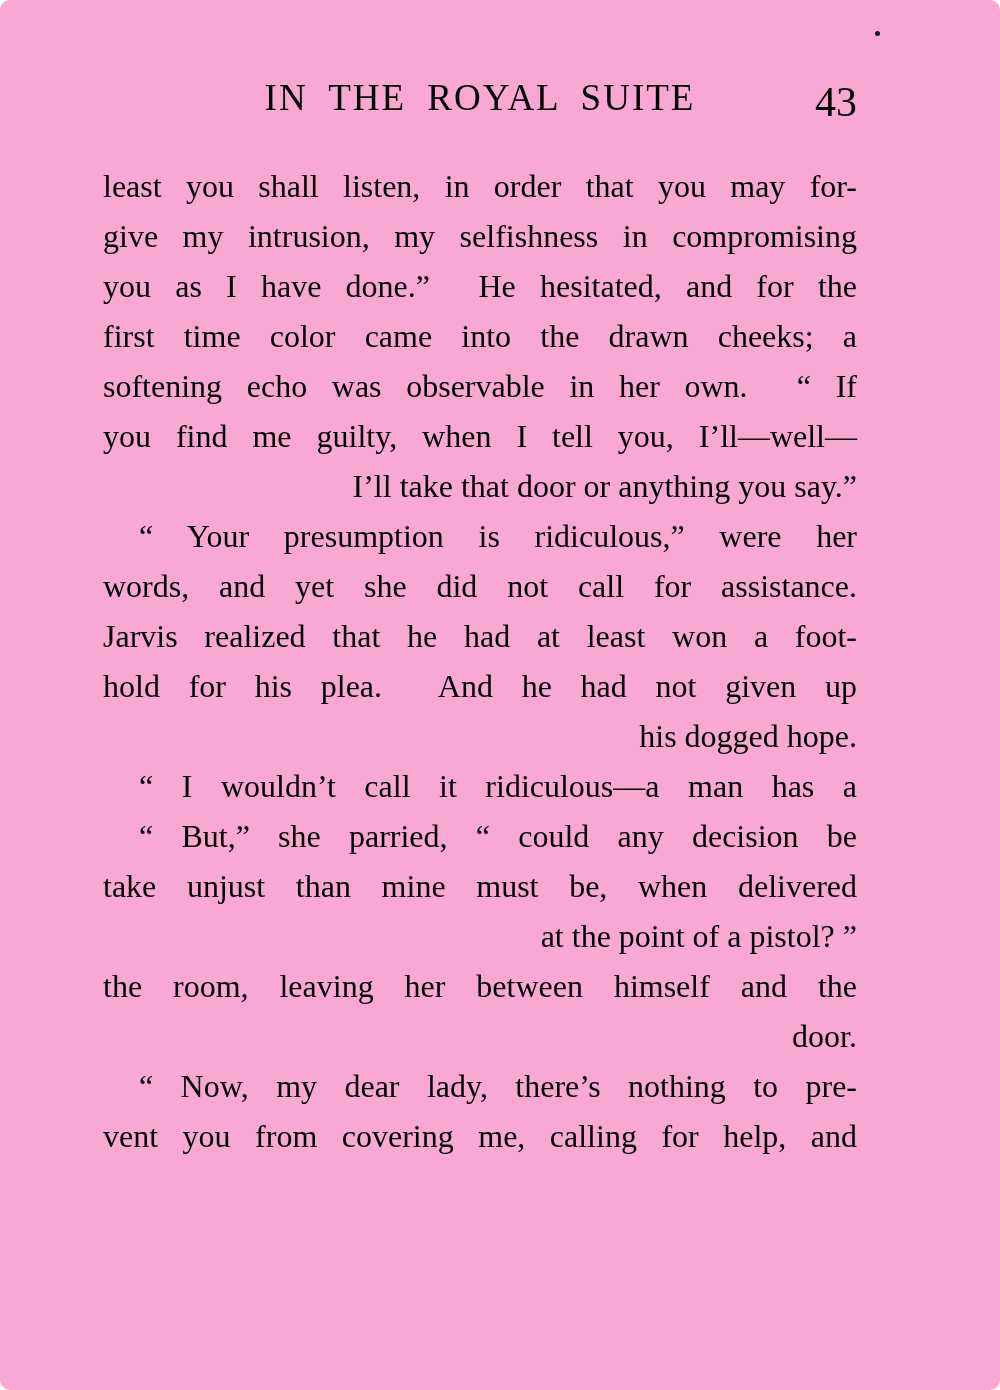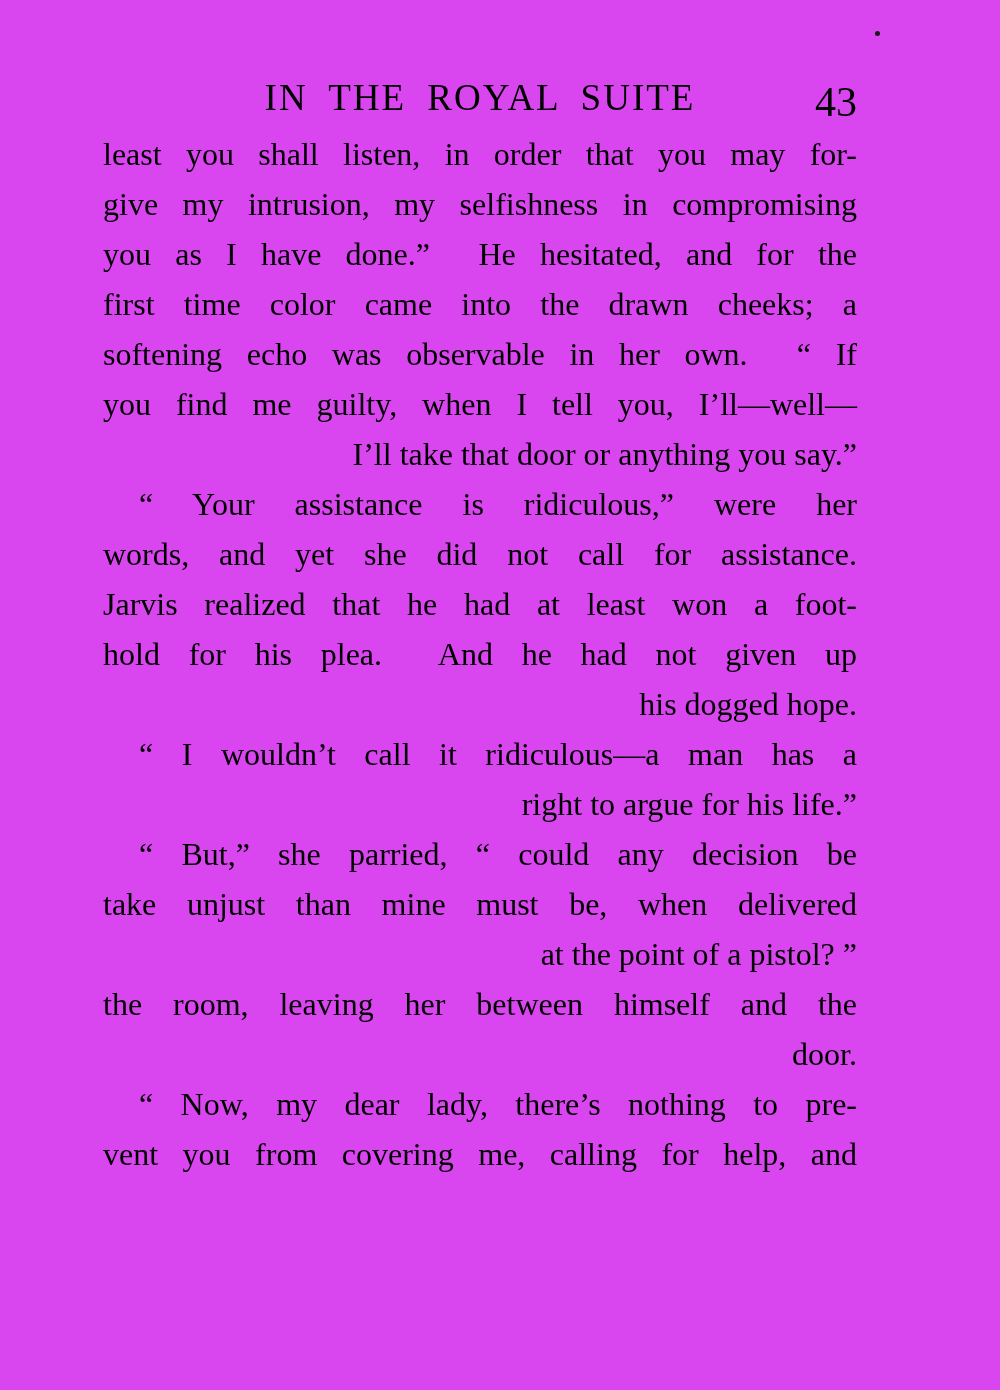--- a/index.html
+++ b/index.html
@@ -7,21 +7,22 @@
   body {
     background: #ffffff;
     font-family: "Liberation Serif", "DejaVu Serif", serif;
     color: #000000;
     position: relative;
     overflow: hidden;
   }
   .page {
     position: absolute;
     inset: 0;
-    background: #d946ef;
+    background: #f9a8d4;
+    border-radius: 10px;
   }
   .running-header {
     position: absolute;
     left: 103px;
     top: 76px;
     width: 754px;
     height: 56px;
   }
   .chapter-title {
     position: absolute;
@@ -47,21 +48,21 @@
     left: 875px;
     top: 31px;
     width: 5px;
     height: 5px;
     border-radius: 50%;
     background: #1a1a1a;
   }
   .page-text {
     position: absolute;
     left: 103px;
-    top: 129px;
+    top: 161px;
     width: 754px;
   }
   .ln {
     height: 50px;
     line-height: 50px;
     font-size: 32px;
     text-align: right;
     white-space: normal;
     overflow: visible;
   }
@@ -86,27 +87,26 @@
   </div>
 
   <div class="page-text">
     <div class="ln j">least you shall listen, in order that you may for-</div>
     <div class="ln j">give my intrusion, my selfishness in compromising</div>
     <div class="ln j">you as I have done.”&nbsp; He hesitated, and for the</div>
     <div class="ln j">first time color came into the drawn cheeks; a</div>
     <div class="ln j">softening echo was observable in her own.&nbsp; “ If</div>
     <div class="ln j">you find me guilty, when I tell you, I’ll—well—</div>
     <div class="ln">I’ll take that door or anything you say.”</div>
-    <div class="ln j ind">“ Your assistance is ridiculous,” were her</div>
+    <div class="ln j ind">“ Your presumption is ridiculous,” were her</div>
     <div class="ln j">words, and yet she did not call for assistance.</div>
     <div class="ln j">Jarvis realized that he had at least won a foot-</div>
     <div class="ln j">hold for his plea.&nbsp; And he had not given up</div>
     <div class="ln">his dogged hope.</div>
     <div class="ln j ind">“ I wouldn’t call it ridiculous—a man has a</div>
-    <div class="ln">right to argue for his life.”</div>
     <div class="ln j ind">“ But,” she parried, “ could any decision be</div>
     <div class="ln j">take unjust than mine must be, when delivered</div>
     <div class="ln">at the point of a pistol? ”</div>
     <div class="ln j">the room, leaving her between himself and the</div>
     <div class="ln">door.</div>
     <div class="ln j ind">“ Now, my dear lady, there’s nothing to pre-</div>
     <div class="ln j">vent you from covering me, calling for help, and</div>
   </div>
 
 </div>

